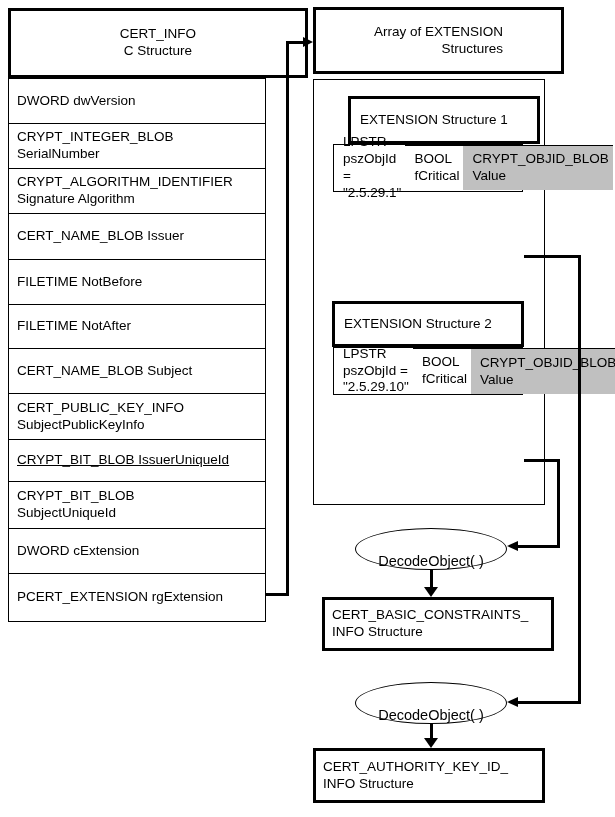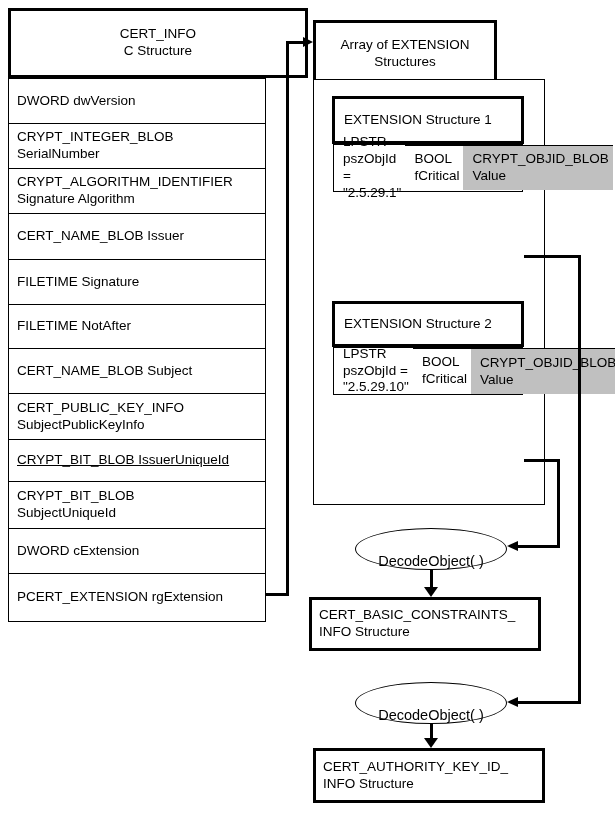--- a/index.html
+++ b/index.html
@@ -36,40 +36,40 @@
 C Structure</span>
   </div>
 
   <div class="abs table" style="left:8px;top:78px;width:258px;">
     <div class="row txt" style="height:44px;">DWORD dwVersion</div>
     <div class="row txt" style="height:45px;">CRYPT_INTEGER_BLOB
 SerialNumber</div>
     <div class="row txt" style="height:45px;">CRYPT_ALGORITHM_IDENTIFIER
 Signature Algorithm</div>
     <div class="row txt" style="height:46px;">CERT_NAME_BLOB Issuer</div>
-    <div class="row txt" style="height:45px;">FILETIME Signature</div>
+    <div class="row txt" style="height:45px;">FILETIME NotBefore</div>
     <div class="row txt" style="height:44px;">FILETIME NotAfter</div>
     <div class="row txt" style="height:45px;">CERT_NAME_BLOB Subject</div>
     <div class="row txt" style="height:46px;">CERT_PUBLIC_KEY_INFO
 SubjectPublicKeyInfo</div>
     <div class="row txt" style="height:42px;text-decoration:underline;">CRYPT_BIT_BLOB IssuerUniqueId</div>
     <div class="row txt" style="height:47px;">CRYPT_BIT_BLOB
 SubjectUniqueId</div>
     <div class="row txt" style="height:45px;">DWORD cExtension</div>
     <div class="row txt" style="height:48px;">PCERT_EXTENSION rgExtension</div>
   </div>
 
-  <div class="abs thickbox center txt" style="left:313px;top:20px;width:184px;height:67px;">
+  <div class="abs thickbox center txt" style="left:313px;top:7px;width:251px;height:67px;text-align:right;">
     <span>Array of EXTENSION
 Structures</span>
   </div>
 
   <div class="abs thinbox" style="left:313px;top:79px;width:232px;height:426px;"></div>
 
-  <div class="abs thickbox vcenter txt" style="left:332px;top:96px;width:192px;height:48px;padding-left:9px;">
+  <div class="abs thickbox vcenter txt" style="left:348px;top:96px;width:192px;height:48px;padding-left:9px;">
     <span>EXTENSION Structure 1</span>
   </div>
   <div class="abs fieldset" style="left:333px;top:144px;width:190px;">
     <div class="row txt" style="height:46px;">LPSTR  pszObjId =
 "2.5.29.1"</div>
     <div class="row txt" style="height:45px;">BOOL  fCritical</div>
     <div class="row txt hl" style="height:45px;">CRYPT_OBJID_BLOB
 Value</div>
   </div>
 
@@ -80,21 +80,21 @@
     <div class="row txt" style="height:46px;">LPSTR  pszObjId =
 "2.5.29.10"</div>
     <div class="row txt" style="height:44px;">BOOL  fCritical</div>
     <div class="row txt hl" style="height:46px;">CRYPT_OBJID_BLOB
 Value</div>
   </div>
 
   <div class="abs ellipse" style="left:355px;top:528px;width:152px;height:42px;">
     <span>DecodeObject( )</span>
   </div>
-  <div class="abs thickbox vcenter txt" style="left:309px;top:597px;width:232px;height:54px;padding-left:7px;">
+  <div class="abs thickbox vcenter txt" style="left:322px;top:597px;width:232px;height:54px;padding-left:7px;">
     <span>CERT_BASIC_CONSTRAINTS_
 INFO Structure</span>
   </div>
 
   <div class="abs ellipse" style="left:355px;top:682px;width:152px;height:42px;">
     <span>DecodeObject( )</span>
   </div>
   <div class="abs thickbox vcenter txt" style="left:313px;top:748px;width:232px;height:55px;padding-left:7px;">
     <span>CERT_AUTHORITY_KEY_ID_
 INFO Structure</span>

